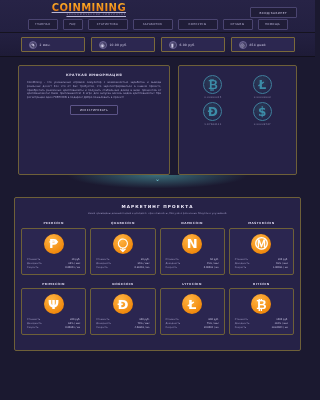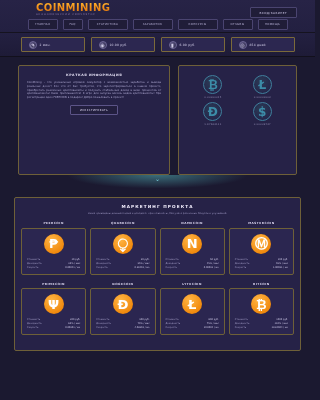--- a/index.html
+++ b/index.html
@@ -14,21 +14,21 @@
 
   
   .header {
     position:relative;
     height:33px;
     background:linear-gradient(180deg,#272346 0%,#232041 100%);
     border-bottom:1px solid #15131f;
   }
   .logo-wrap {
     position:absolute; left:36px; top:2px;
-    text-align:left; width:90px;
+    text-align:right; width:90px;text-decoration:underline;
   }
   .logo {
     font-size:10px; font-weight:bold; letter-spacing:0.4px;
     background:linear-gradient(180deg,#ffb32e 0%,#f08a16 60%,#d9720c 100%);
     -webkit-background-clip:text; background-clip:text;
     -webkit-text-fill-color:transparent; color:#f39c1b;
     line-height:11px;
   }
   .logo-sub {
     font-size:2.4px; letter-spacing:0.9px; color:#8d7bb0;

